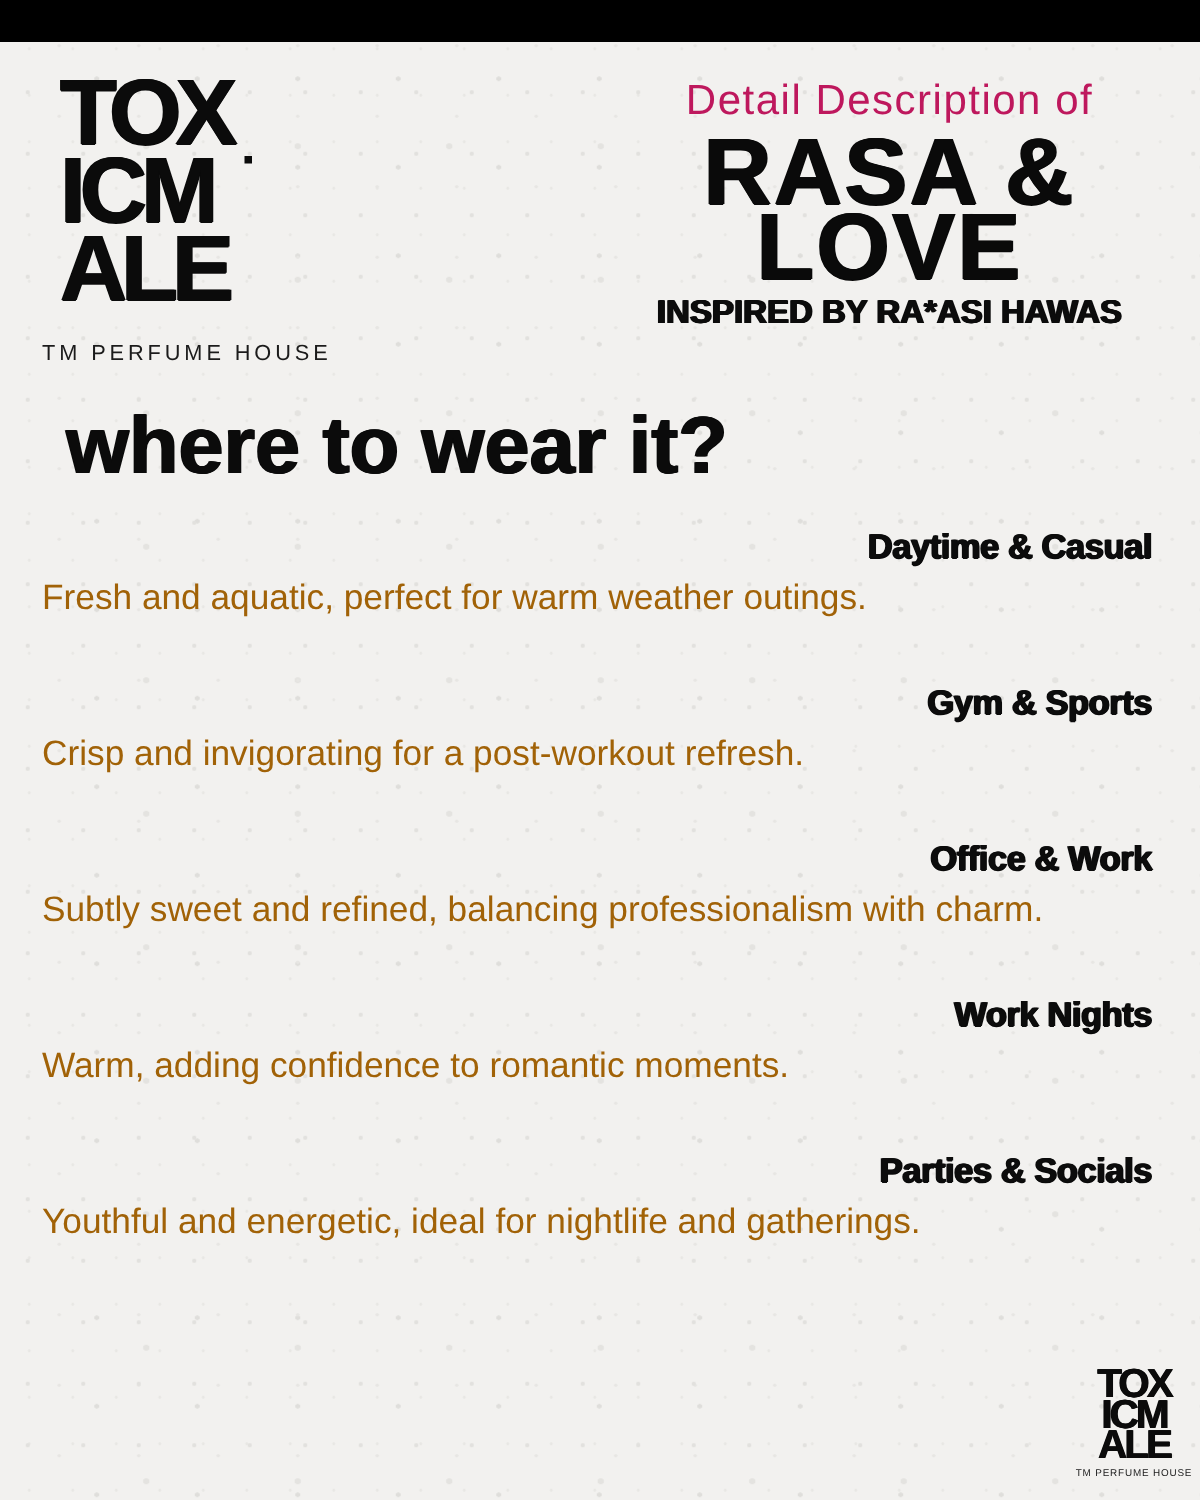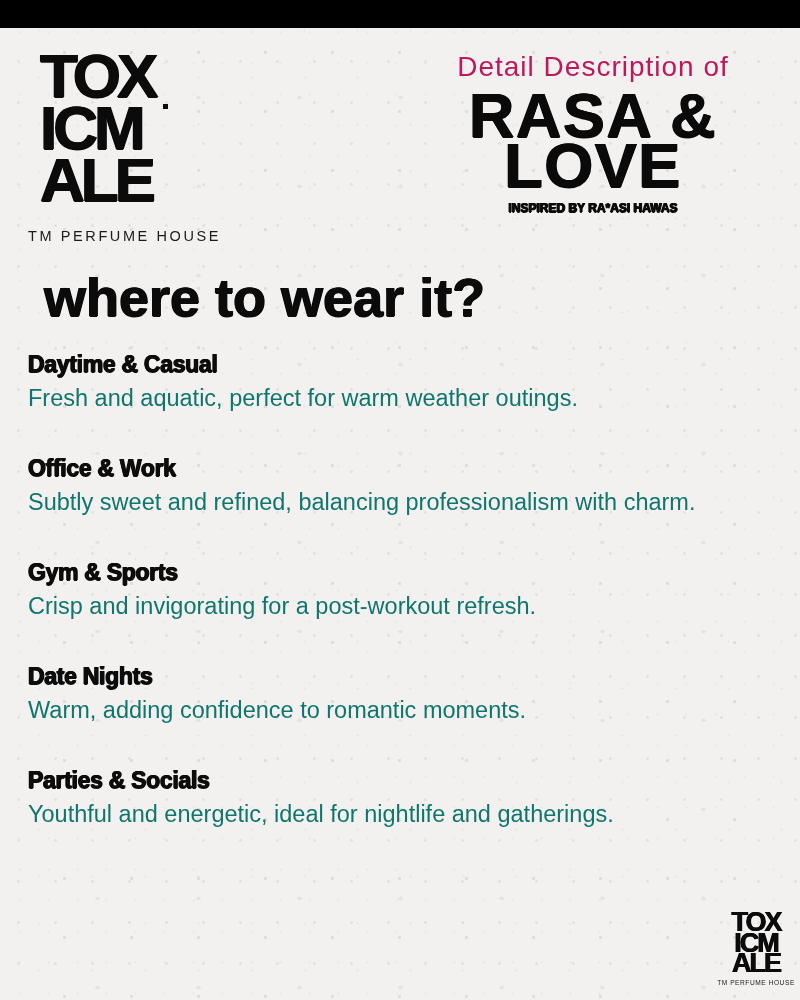--- a/index.html
+++ b/index.html
@@ -23,28 +23,28 @@
   .semichunky{font-weight:bold;text-shadow:0.4px 0 0 currentColor,-0.4px 0 0 currentColor;}
 
   .brand{position:absolute;left:40px;top:50px;color:#0b0b0b;}
   .brand .logo-line{font-size:62px;line-height:52px;letter-spacing:-4px;display:block;}
   .brand-dot{position:absolute;left:163px;top:104px;width:5px;height:5px;background:#0b0b0b;}
   .brand-tagline{position:absolute;left:28px;top:228px;font-size:14.5px;letter-spacing:2.6px;color:#1b1b1b;font-weight:400;white-space:nowrap;}
 
   .header-right{position:absolute;left:408px;top:50px;width:370px;text-align:center;color:#0e0e0e;}
   .header-eyebrow{font-size:28px;font-weight:400;letter-spacing:1px;line-height:33px;color:#be185d;}
   .header-title{font-size:63px;line-height:50px;letter-spacing:1.5px;margin-top:7px;color:#0a0a0a;}
-  .header-subtitle{font-size:12px;line-height:22px;letter-spacing:0px;margin-top:7px;color:#0c0c0c;}
+  .header-subtitle{font-size:22px;line-height:22px;letter-spacing:0px;margin-top:7px;color:#0c0c0c;}
 
   .main-heading{position:absolute;left:44px;top:268px;font-size:54px;line-height:58px;letter-spacing:0px;color:#0b0b0b;}
 
   .sections{position:absolute;left:28px;top:350px;width:740px;}
   .section{margin-bottom:40px;}
-  .section-title{font-size:23px;line-height:28px;letter-spacing:-0.3px;color:#0c0c0c;margin:0 0 5px 0;}
-  .section-desc{font-size:23.5px;line-height:31px;font-weight:400;letter-spacing:0px;color:#0f766e;margin:0;}
+  .section-title{font-size:23px;line-height:28px;letter-spacing:-0.3px;color:#0c0c0c;margin:0 0 5px 0;text-align:right;}
+  .section-desc{font-size:23.5px;line-height:31px;font-weight:400;letter-spacing:0px;color:#a16207;margin:0;}
 
   .footer-brand{position:absolute;left:712px;top:912px;width:88px;text-align:center;color:#0b0b0b;}
   .footer-brand .logo-line{font-size:27px;line-height:20.5px;letter-spacing:-2px;display:block;}
   .footer-tagline{font-size:6.6px;letter-spacing:0.55px;margin-top:5px;color:#1b1b1b;font-weight:400;white-space:nowrap;}
 </style>
 </head>
 <body>
 
 <div class="top-bar"></div>
 
@@ -63,29 +63,29 @@
 </div>
 
 <div class="main-heading chunky">where to wear it?</div>
 
 <div class="sections">
   <div class="section">
     <div class="section-title chunky">Daytime &amp; Casual</div>
     <div class="section-desc">Fresh and aquatic, perfect for warm weather outings.</div>
   </div>
   <div class="section">
+    <div class="section-title chunky">Gym &amp; Sports</div>
+    <div class="section-desc">Crisp and invigorating for a post-workout refresh.</div>
+  </div>
+  <div class="section">
     <div class="section-title chunky">Office &amp; Work</div>
     <div class="section-desc">Subtly sweet and refined, balancing professionalism with charm.</div>
   </div>
   <div class="section">
-    <div class="section-title chunky">Gym &amp; Sports</div>
-    <div class="section-desc">Crisp and invigorating for a post-workout refresh.</div>
-  </div>
-  <div class="section">
-    <div class="section-title chunky">Date Nights</div>
+    <div class="section-title chunky">Work Nights</div>
     <div class="section-desc">Warm, adding confidence to romantic moments.</div>
   </div>
   <div class="section">
     <div class="section-title chunky">Parties &amp; Socials</div>
     <div class="section-desc">Youthful and energetic, ideal for nightlife and gatherings.</div>
   </div>
 </div>
 
 <div class="footer-brand">
   <span class="logo-line semichunky">TOX</span>

